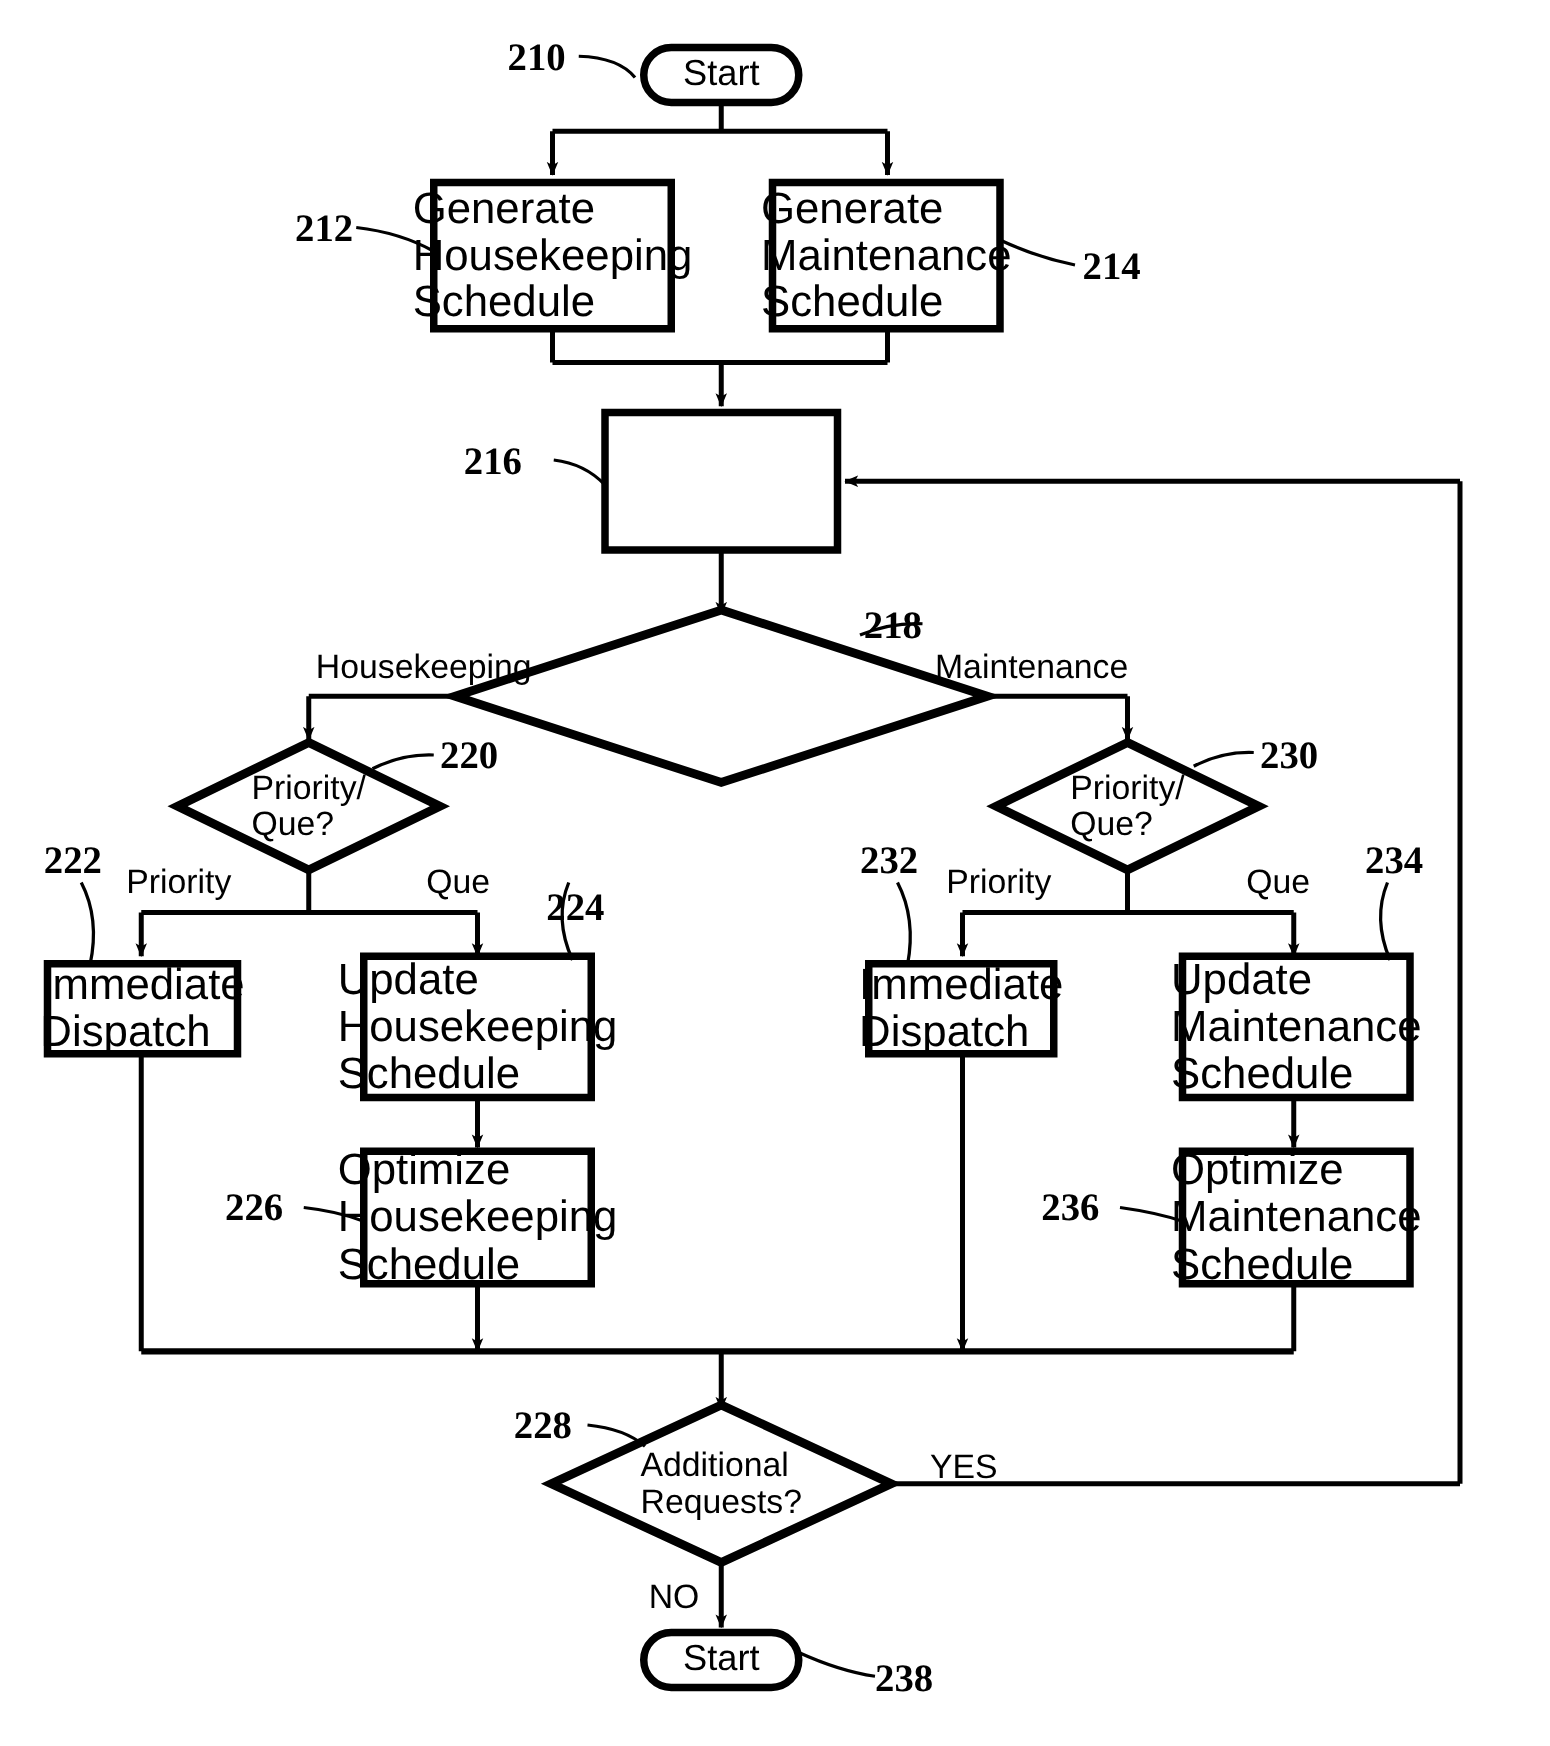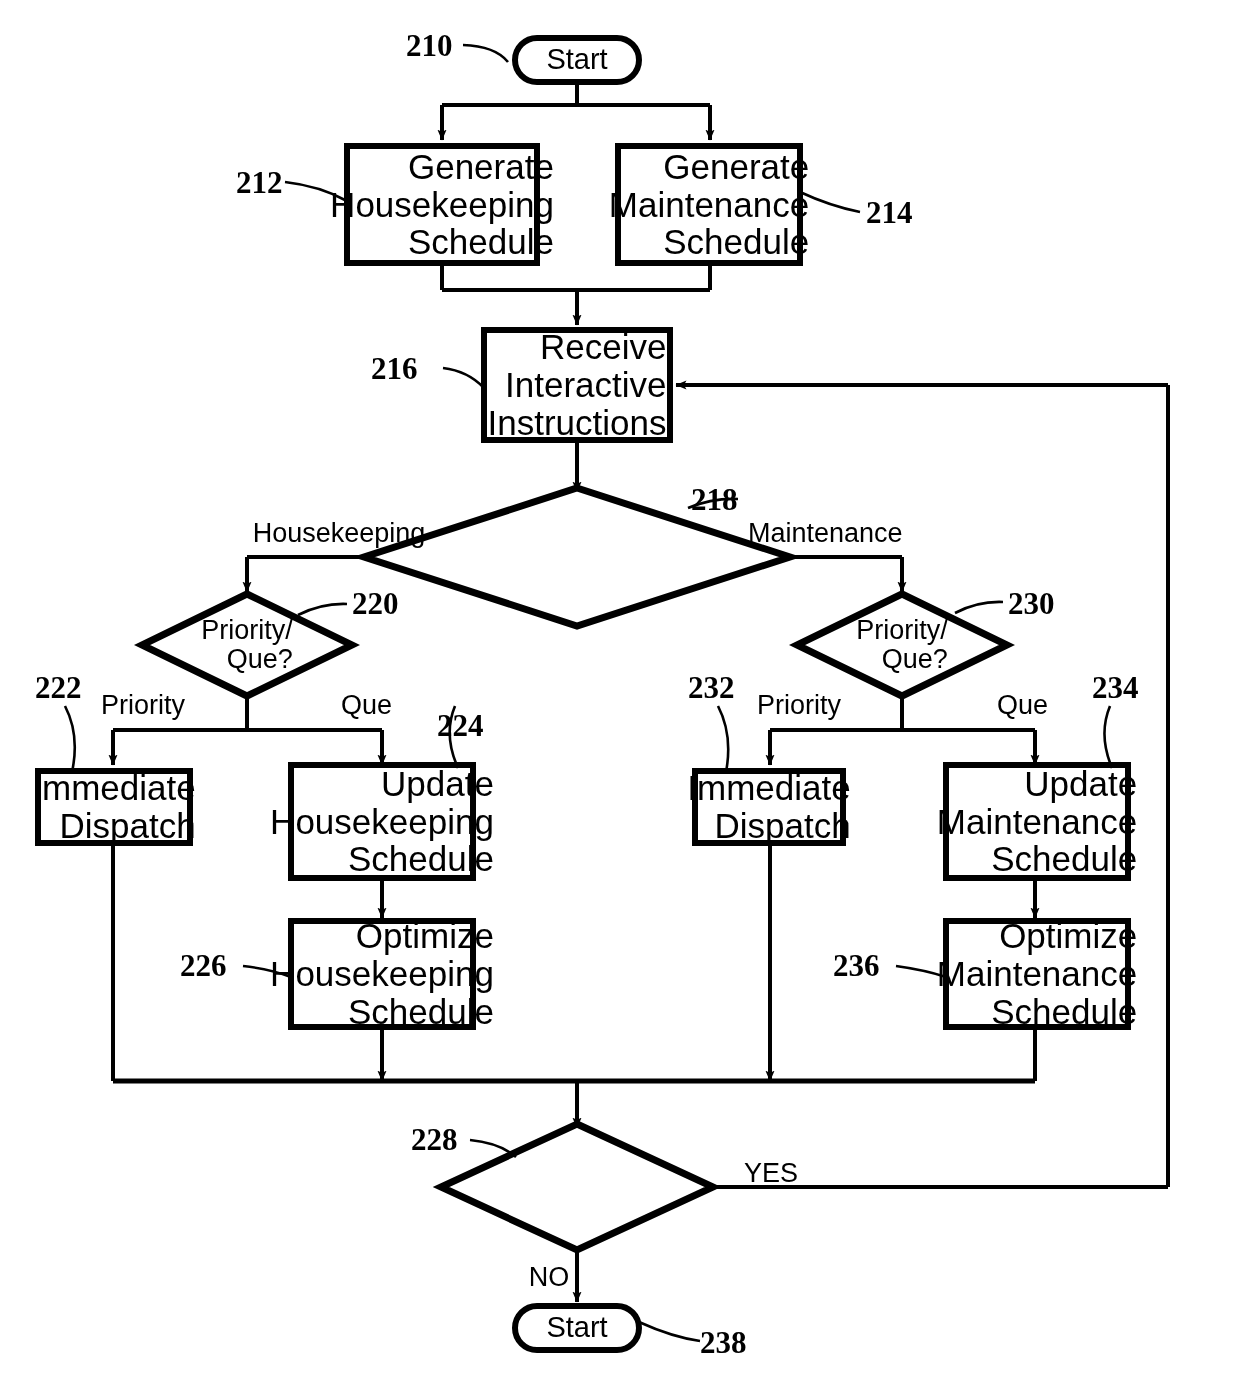--- a/index.html
+++ b/index.html
@@ -23,21 +23,21 @@
     top: 0;
     left: 0;
     width: 1240px;
     height: 1397px;
   }
   .node-label {
     position: absolute;
     display: flex;
     align-items: center;
     justify-content: center;
-    text-align: right;
+    text-align: left;
     font-family: "Liberation Sans", sans-serif;
     line-height: 1.08;
     white-space: pre-line;
     pointer-events: none;
   }
   .process-label {
     font-size: 35px;
   }
   .decision-label {
     font-size: 27px;
@@ -189,39 +189,38 @@
   <div class="node-label terminator-label" style="left:515px; top:38px; width:124px; height:44px;">Start</div>
 
   <div class="node-label process-label" style="left:347px; top:146px; width:190px; height:117px;">Generate
 Housekeeping
 Schedule</div>
 
   <div class="node-label process-label" style="left:618px; top:146px; width:182px; height:117px;">Generate
 Maintenance
 Schedule</div>
 
-  <div class="node-label process-label" style="left:484px; top:330px; width:186px; height:110px;">Receive
-Interactive
-Instructions</div>
 
 
   <div class="node-label decision-label" style="left:162px; top:608px; width:170px; height:74px;">Priority/
 Que?</div>
 
   <div class="node-label process-label" style="left:38px; top:771px; width:152px; height:72px;">Immediate
 Dispatch</div>
 
   <div class="node-label process-label" style="left:291px; top:765px; width:182px; height:113px;">Update
 Housekeeping
 Schedule</div>
 
   <div class="node-label process-label" style="left:291px; top:921px; width:182px; height:106px;">Optimize
 Housekeeping
 Schedule</div>
 
+  <div class="node-label decision-label" style="left:466px; top:1150px; width:222px; height:74px;">Additional
+Requests?</div>
 
   <div class="node-label decision-label" style="left:817px; top:608px; width:170px; height:74px;">Priority/
 Que?</div>
 
   <div class="node-label process-label" style="left:695px; top:771px; width:148px; height:72px;">Immediate
 Dispatch</div>
 
   <div class="node-label process-label" style="left:946px; top:765px; width:182px; height:113px;">Update
 Maintenance
 Schedule</div>
@@ -239,21 +238,21 @@
   <div class="edge-label" style="left:101px; top:690px; width:100px; text-align:left;">Priority</div>
 
   <div class="edge-label" style="left:341px; top:690px; width:70px; text-align:left;">Que</div>
 
   <div class="edge-label" style="left:757px; top:690px; width:100px; text-align:left;">Priority</div>
 
   <div class="edge-label" style="left:997px; top:690px; width:70px; text-align:left;">Que</div>
 
   <div class="edge-label" style="left:718px; top:1158px; width:80px; text-align:right;">YES</div>
 
-  <div class="edge-label" style="left:519px; top:1262px; width:60px; text-align:center;">NO</div>
+  <div class="edge-label" style="left:519px; top:1262px; width:60px; text-align:left;">NO</div>
 
   <div class="ref-num" style="left:406px; top:28px;">210</div>
 
   <div class="ref-num" style="left:236px; top:165px;">212</div>
 
   <div class="ref-num" style="left:866px; top:195px;">214</div>
 
   <div class="ref-num" style="left:371px; top:351px;">216</div>
 
   <div class="ref-num" style="left:691px; top:482px;">218</div>

